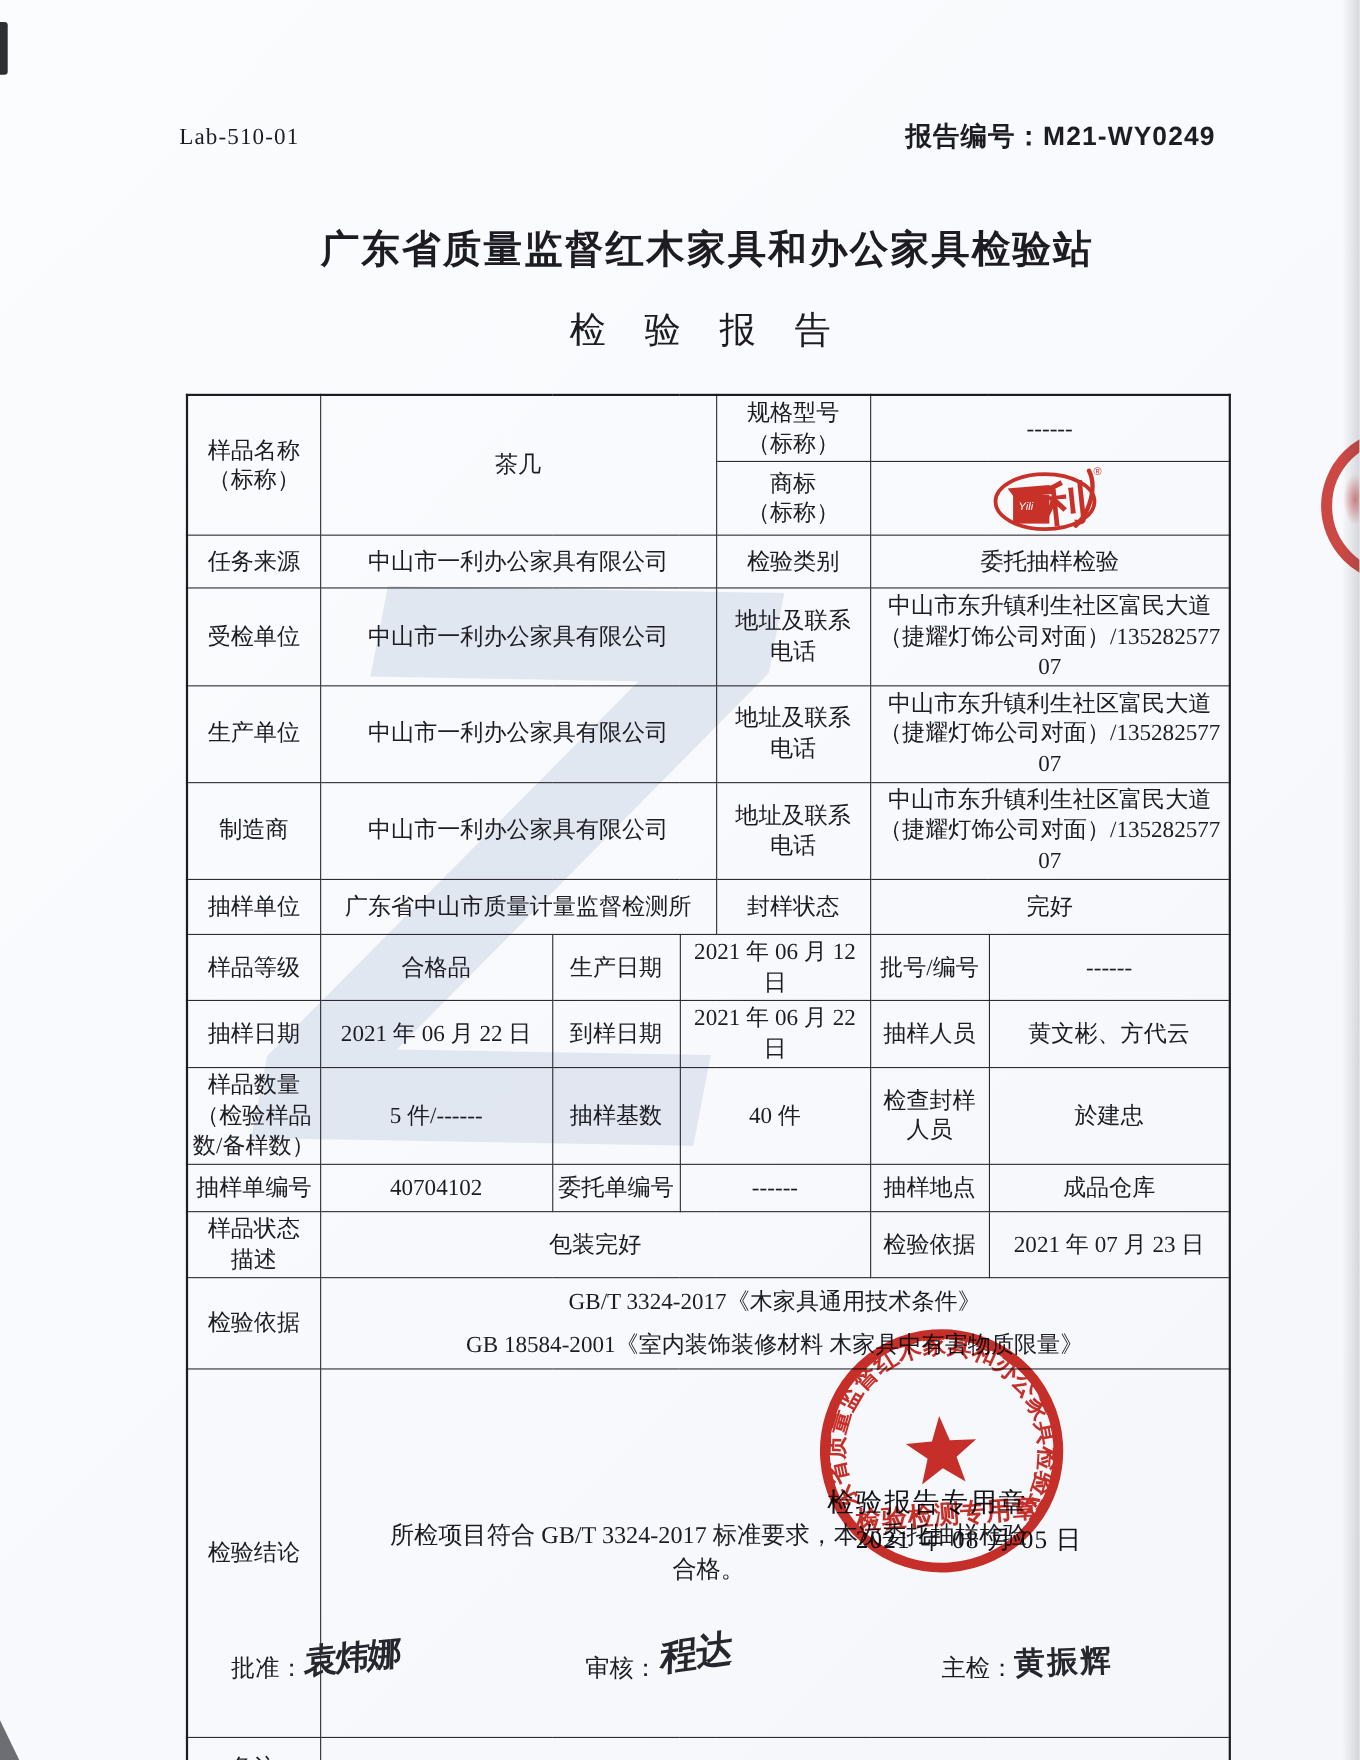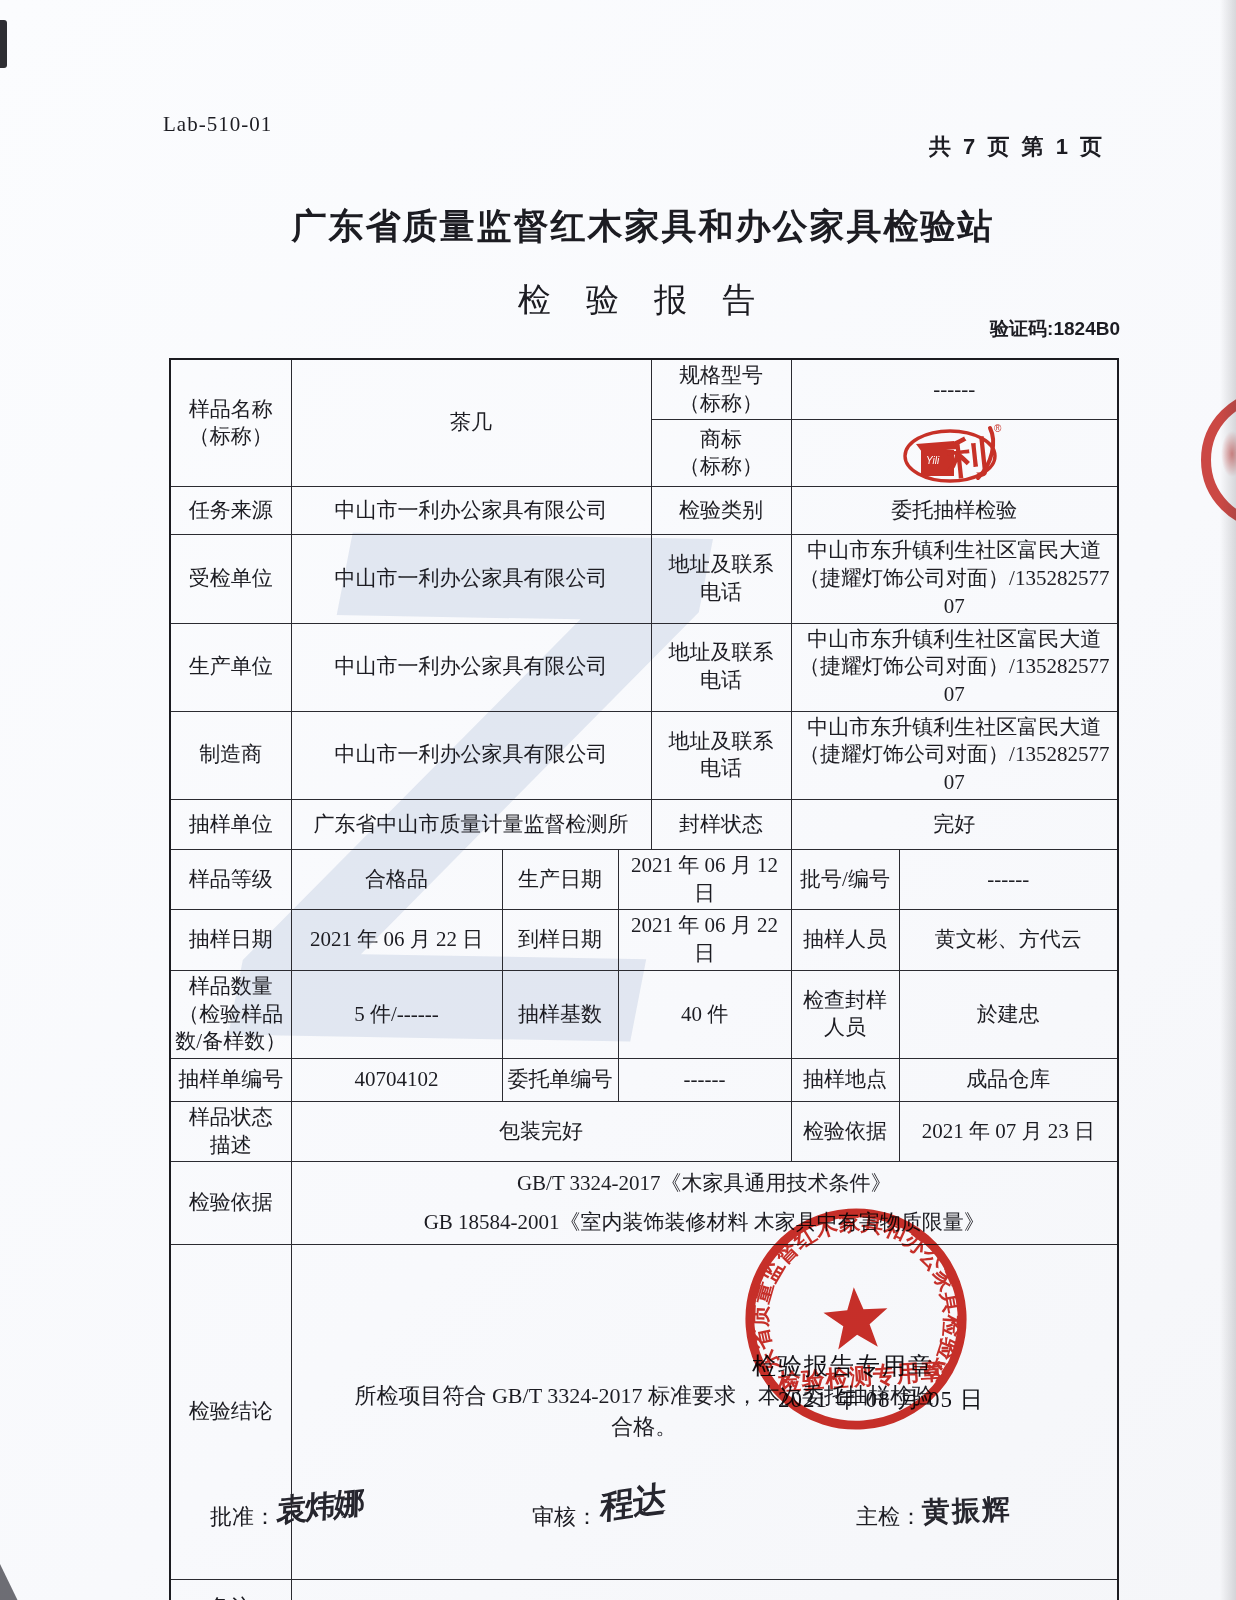--- a/index.html
+++ b/index.html
@@ -79,25 +79,24 @@
 
 <div class="page">
 
   <div class="watermark">Z</div>
   <div class="edge-strip-right"></div>
   <div class="corner-mark-tl"></div>
   <div class="corner-mark-bl"></div>
 
   <div class="form-code">Lab-510-01</div>
   <div class="hdr-right">
-    <div class="page-info">共 7 页 第 1 页</div>
+    <div class="report-no">报告编号：M21-WY0249</div>
   </div>
   <div class="org-title">广东省质量监督红木家具和办公家具检验站</div>
   <div class="doc-title">检 验 报 告</div>
-  <div class="verify-code">验证码:1824B0</div>
 
   <table class="report">
     <colgroup>
       <col style="width:121px">
         <col style="width:211px">
         <col style="width:116px">
       <col style="width:33px">
         <col style="width:140px">
         <col style="width:108px">
       <col style="width:219px">

